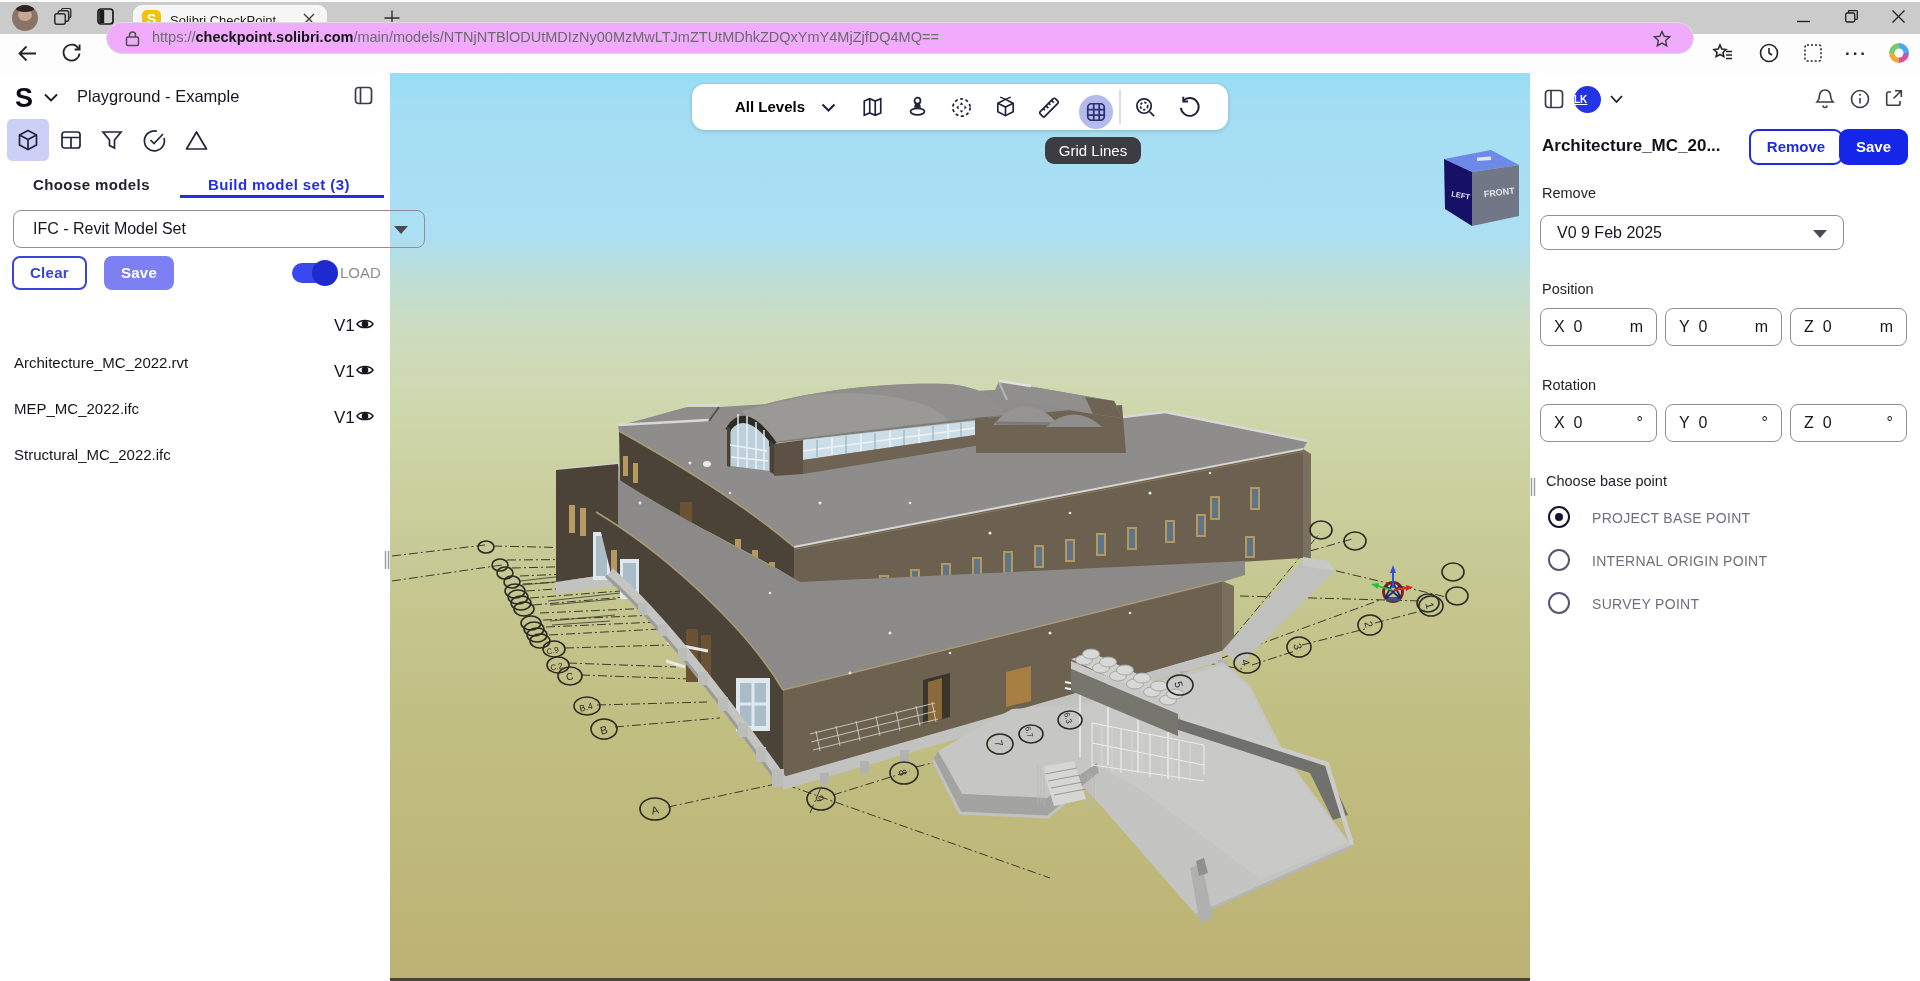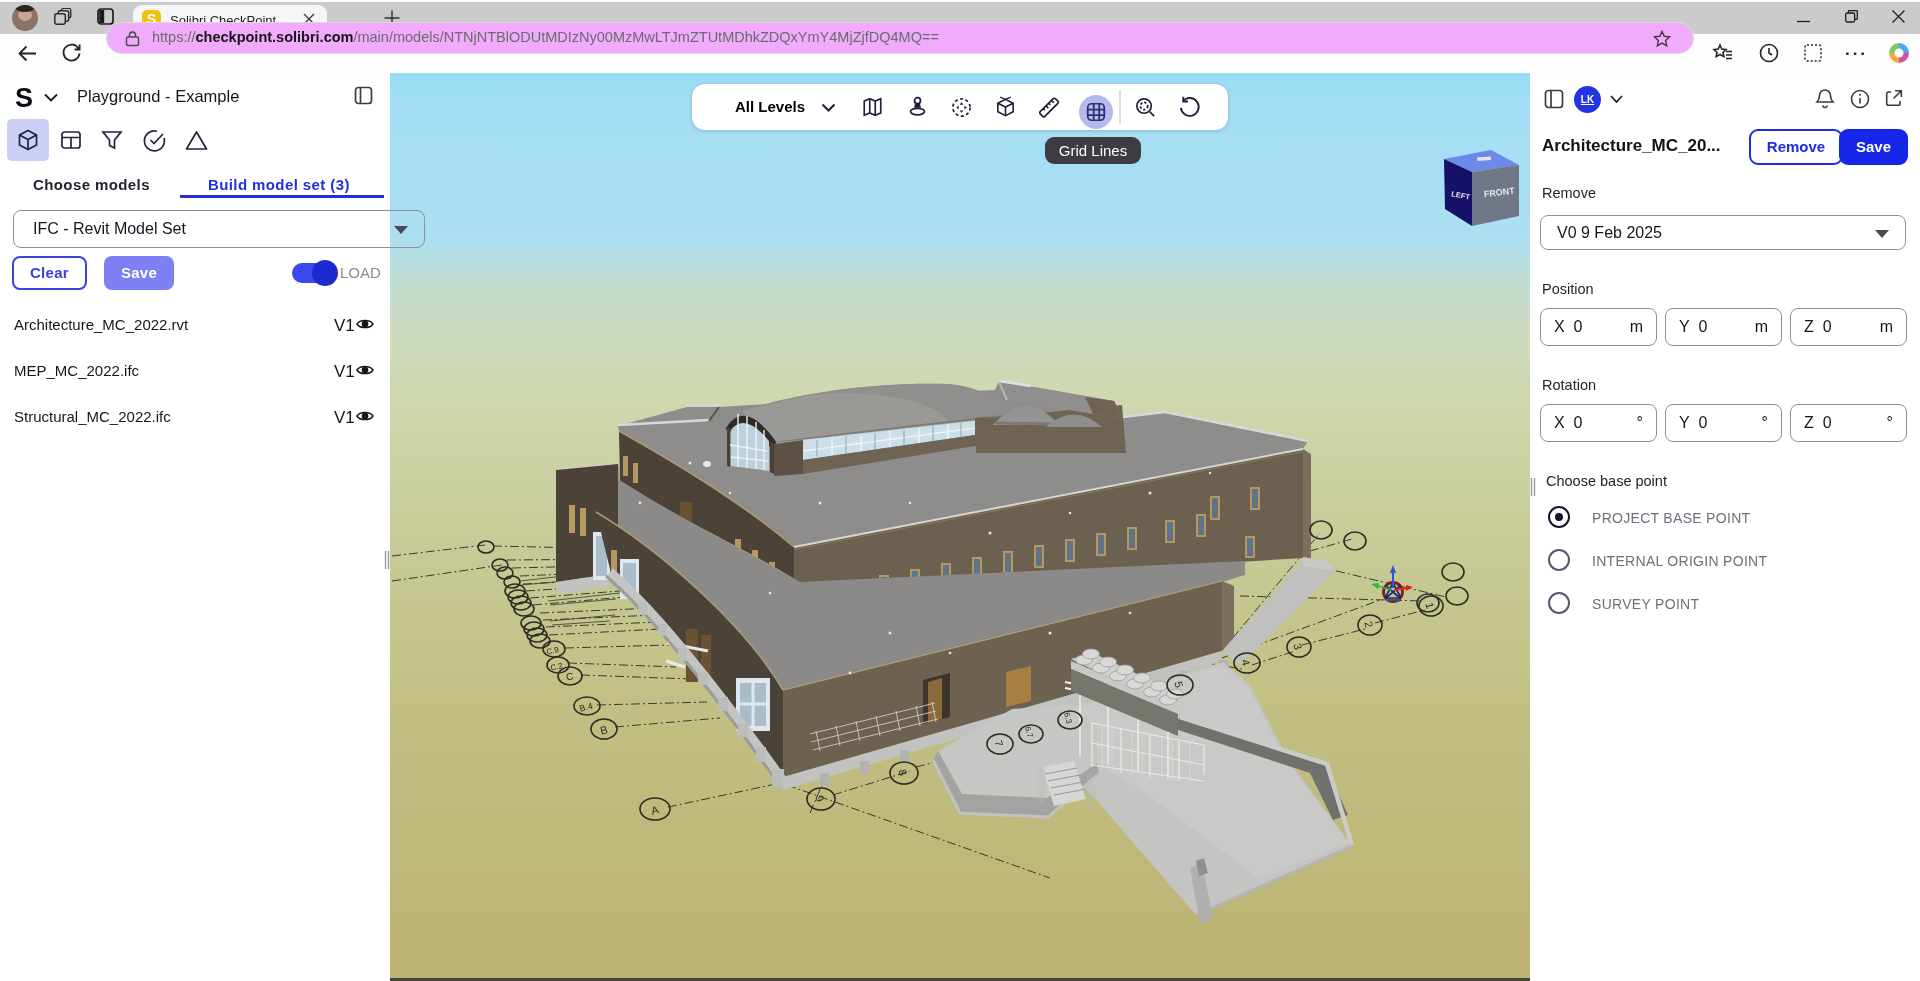--- a/index.html
+++ b/index.html
@@ -31,29 +31,29 @@
   .sb-tab1 { position:absolute; left:33px; top:103px; font-size:15px; font-weight:bold; color:#23232e; letter-spacing:.4px;}
   .sb-tab2 { position:absolute; left:208px; top:103px; font-size:15px; font-weight:bold; color:#2430e0; letter-spacing:.4px;}
   .sb-tabline { position:absolute; left:180px; top:122px; width:204px; height:3px; background:#2430e0; }
   .sb-dd { position:absolute; left:13px; top:137px; width:412px; height:38px; border:1px solid #8f8f99; border-radius:8px; }
   .sb-dd span { position:absolute; left:19px; top:9px; font-size:16px; color:#15151f; }
   .btn-clear { position:absolute; left:12px; top:183px; width:75px; height:34px; border:2px solid #3d43d8; border-radius:8px; color:#3a41d8; font-weight:bold; font-size:15px; text-align:center; line-height:30px; letter-spacing:.3px; }
   .btn-save1 { position:absolute; left:104px; top:183px; width:70px; height:34px; background:#7c80f2; border-radius:8px; color:#fff; font-weight:bold; font-size:15px; text-align:center; line-height:34px; letter-spacing:.3px;}
   .toggle { position:absolute; left:292px; top:190px; width:41px; height:20px; background:#3b48ef; border-radius:10px; }
   .toggle .knob { position:absolute; right:-5px; top:-3px; width:26px; height:26px; background:#1d2ad0; border-radius:50%; }
   .lbl-load { position:absolute; left:340px; top:191px; font-size:15px; color:#8b8b93; }
-  .mrow { position:absolute; left:14px; font-size:15px; color:#15151f; }
+  .mrow { position:absolute; left:14px; font-size:15px; color:#15151f;margin-top:38px; }
   .mv { position:absolute; left:334px; font-size:17px; color:#15151f; }
   
-  .rp-lk { position:absolute; left:1574px; top:13px; width:27px; height:27px; border-radius:50%; background:#2334e4; color:#fff; font-size:10px; font-weight:bold; text-align:center; line-height:27px;text-decoration:underline; }
+  .rp-lk { position:absolute; left:1574px; top:13px; width:27px; height:27px; border-radius:50%; background:#2334e4; color:#fff; font-size:10px; font-weight:bold; line-height:27px;text-decoration:underline; }
   .rp-title { position:absolute; left:1542px; top:63px; font-size:17px; font-weight:bold; color:#12121c; }
   .btn-remove { position:absolute; left:1729px; top:56px; width:94px; height:36px; border:2px solid #1d2ce4; border-radius:9px; color:#1d2ce4; font-weight:bold; font-size:15px; text-align:center; line-height:32px;margin-left:20px; }
   .btn-save2 { position:absolute; left:1839px; top:56px; width:69px; height:36px; background:#1626e8; border-radius:9px; color:#fff; font-weight:bold; font-size:15px; text-align:center; line-height:36px; }
   .rp-label { position:absolute; left:1542px; font-size:14.5px; color:#23232e; }
-  .rp-dd { position:absolute; left:1540px; top:142px; width:366px; height:35px; border:1px solid #8f8f99; border-radius:8px; }
+  .rp-dd { position:absolute; left:1540px; top:142px; width:304px; height:35px; border:1px solid #8f8f99; border-radius:8px; }
   .rp-dd span { position:absolute; left:16px; top:8px; font-size:16px; color:#15151f; }
   .inp { position:absolute; width:117px; height:38px; border:1px solid #8f8f99; border-radius:8px; font-size:16px; color:#15151f;padding-left:19px; }
   .inp .l { position:absolute; left:13px; top:9px; }
   .inp .r { position:absolute; right:13px; top:9px; }
   .radio { position:absolute; width:22px; height:22px; border-radius:50%; }
   .rlabel { position:absolute; font-size:14px; color:#6f6f7b; letter-spacing:.3px; }
   
   .vtool { position:absolute; left:302px; top:11px; width:536px; height:46px; background:#fff; border-radius:13px; box-shadow:0 1px 4px rgba(0,0,0,.18); }
   .vtool .lvl { position:absolute; left:43px; top:14px; font-size:15px; font-weight:bold; color:#000000; }
   .tooltip { position:absolute; left:655px; top:64px; width:96px; height:27px; background:#3c3c42; border-radius:9px; color:#fff; font-size:15px; text-align:center; line-height:27px; }

